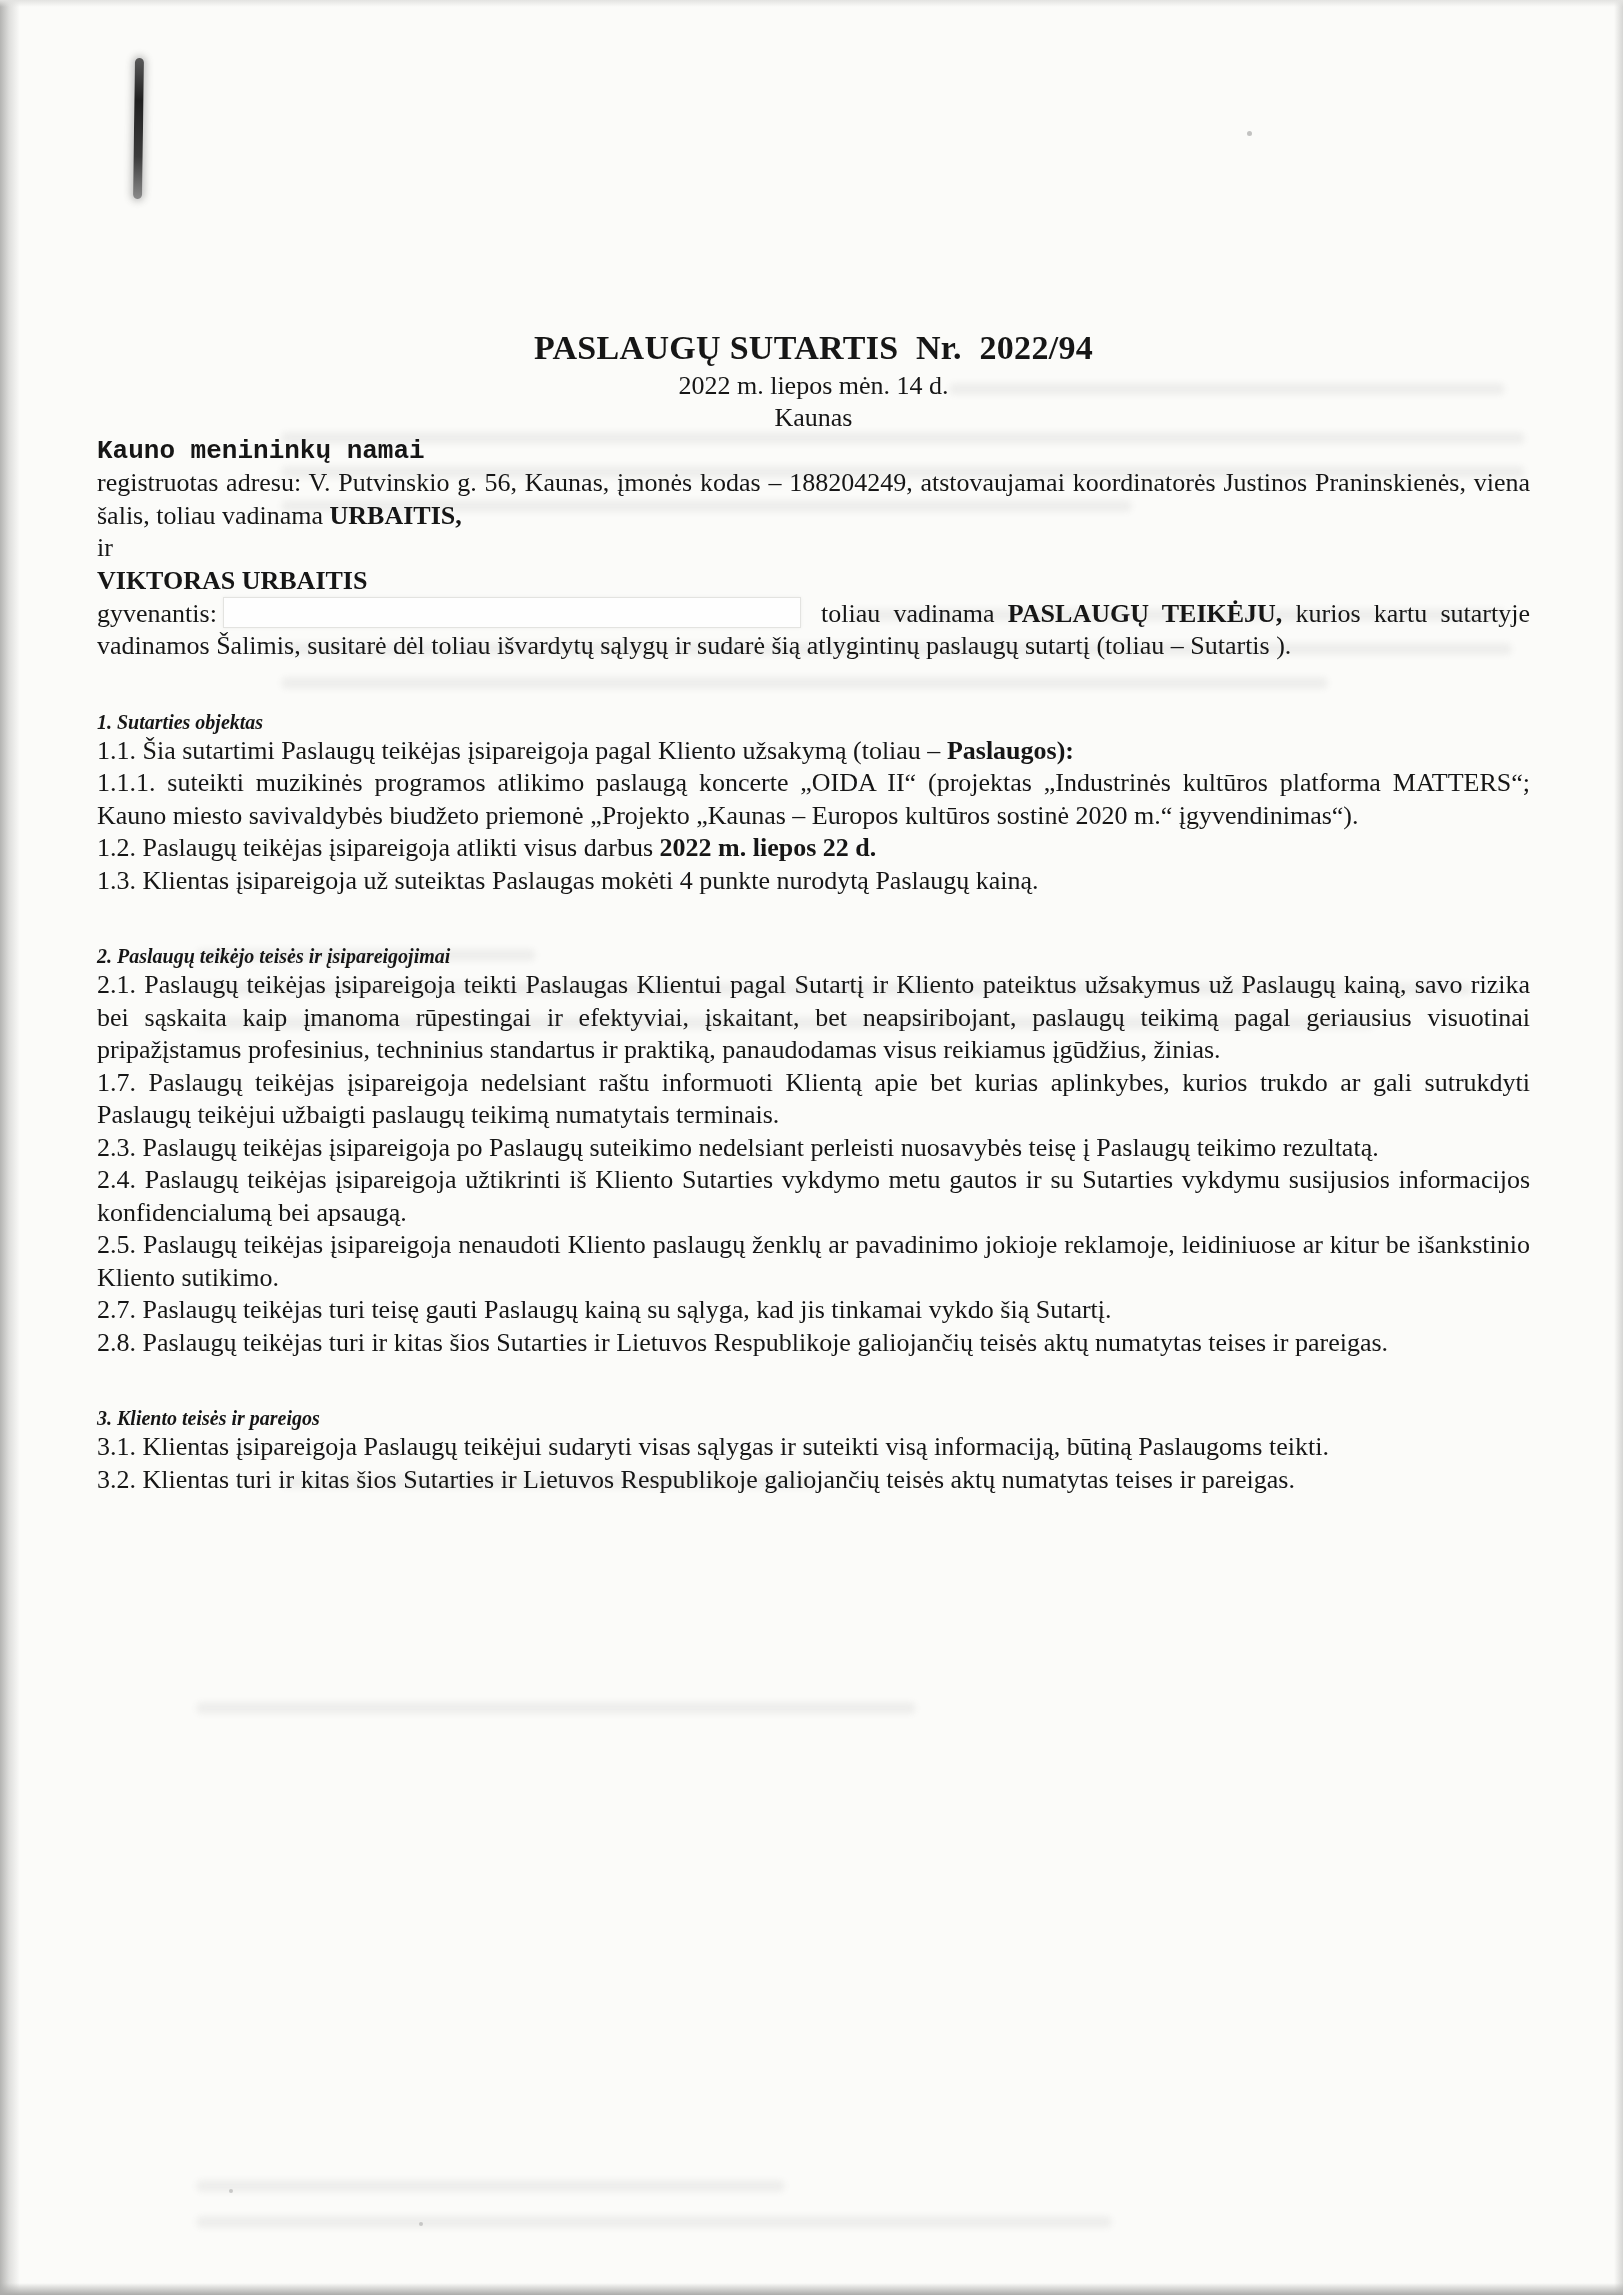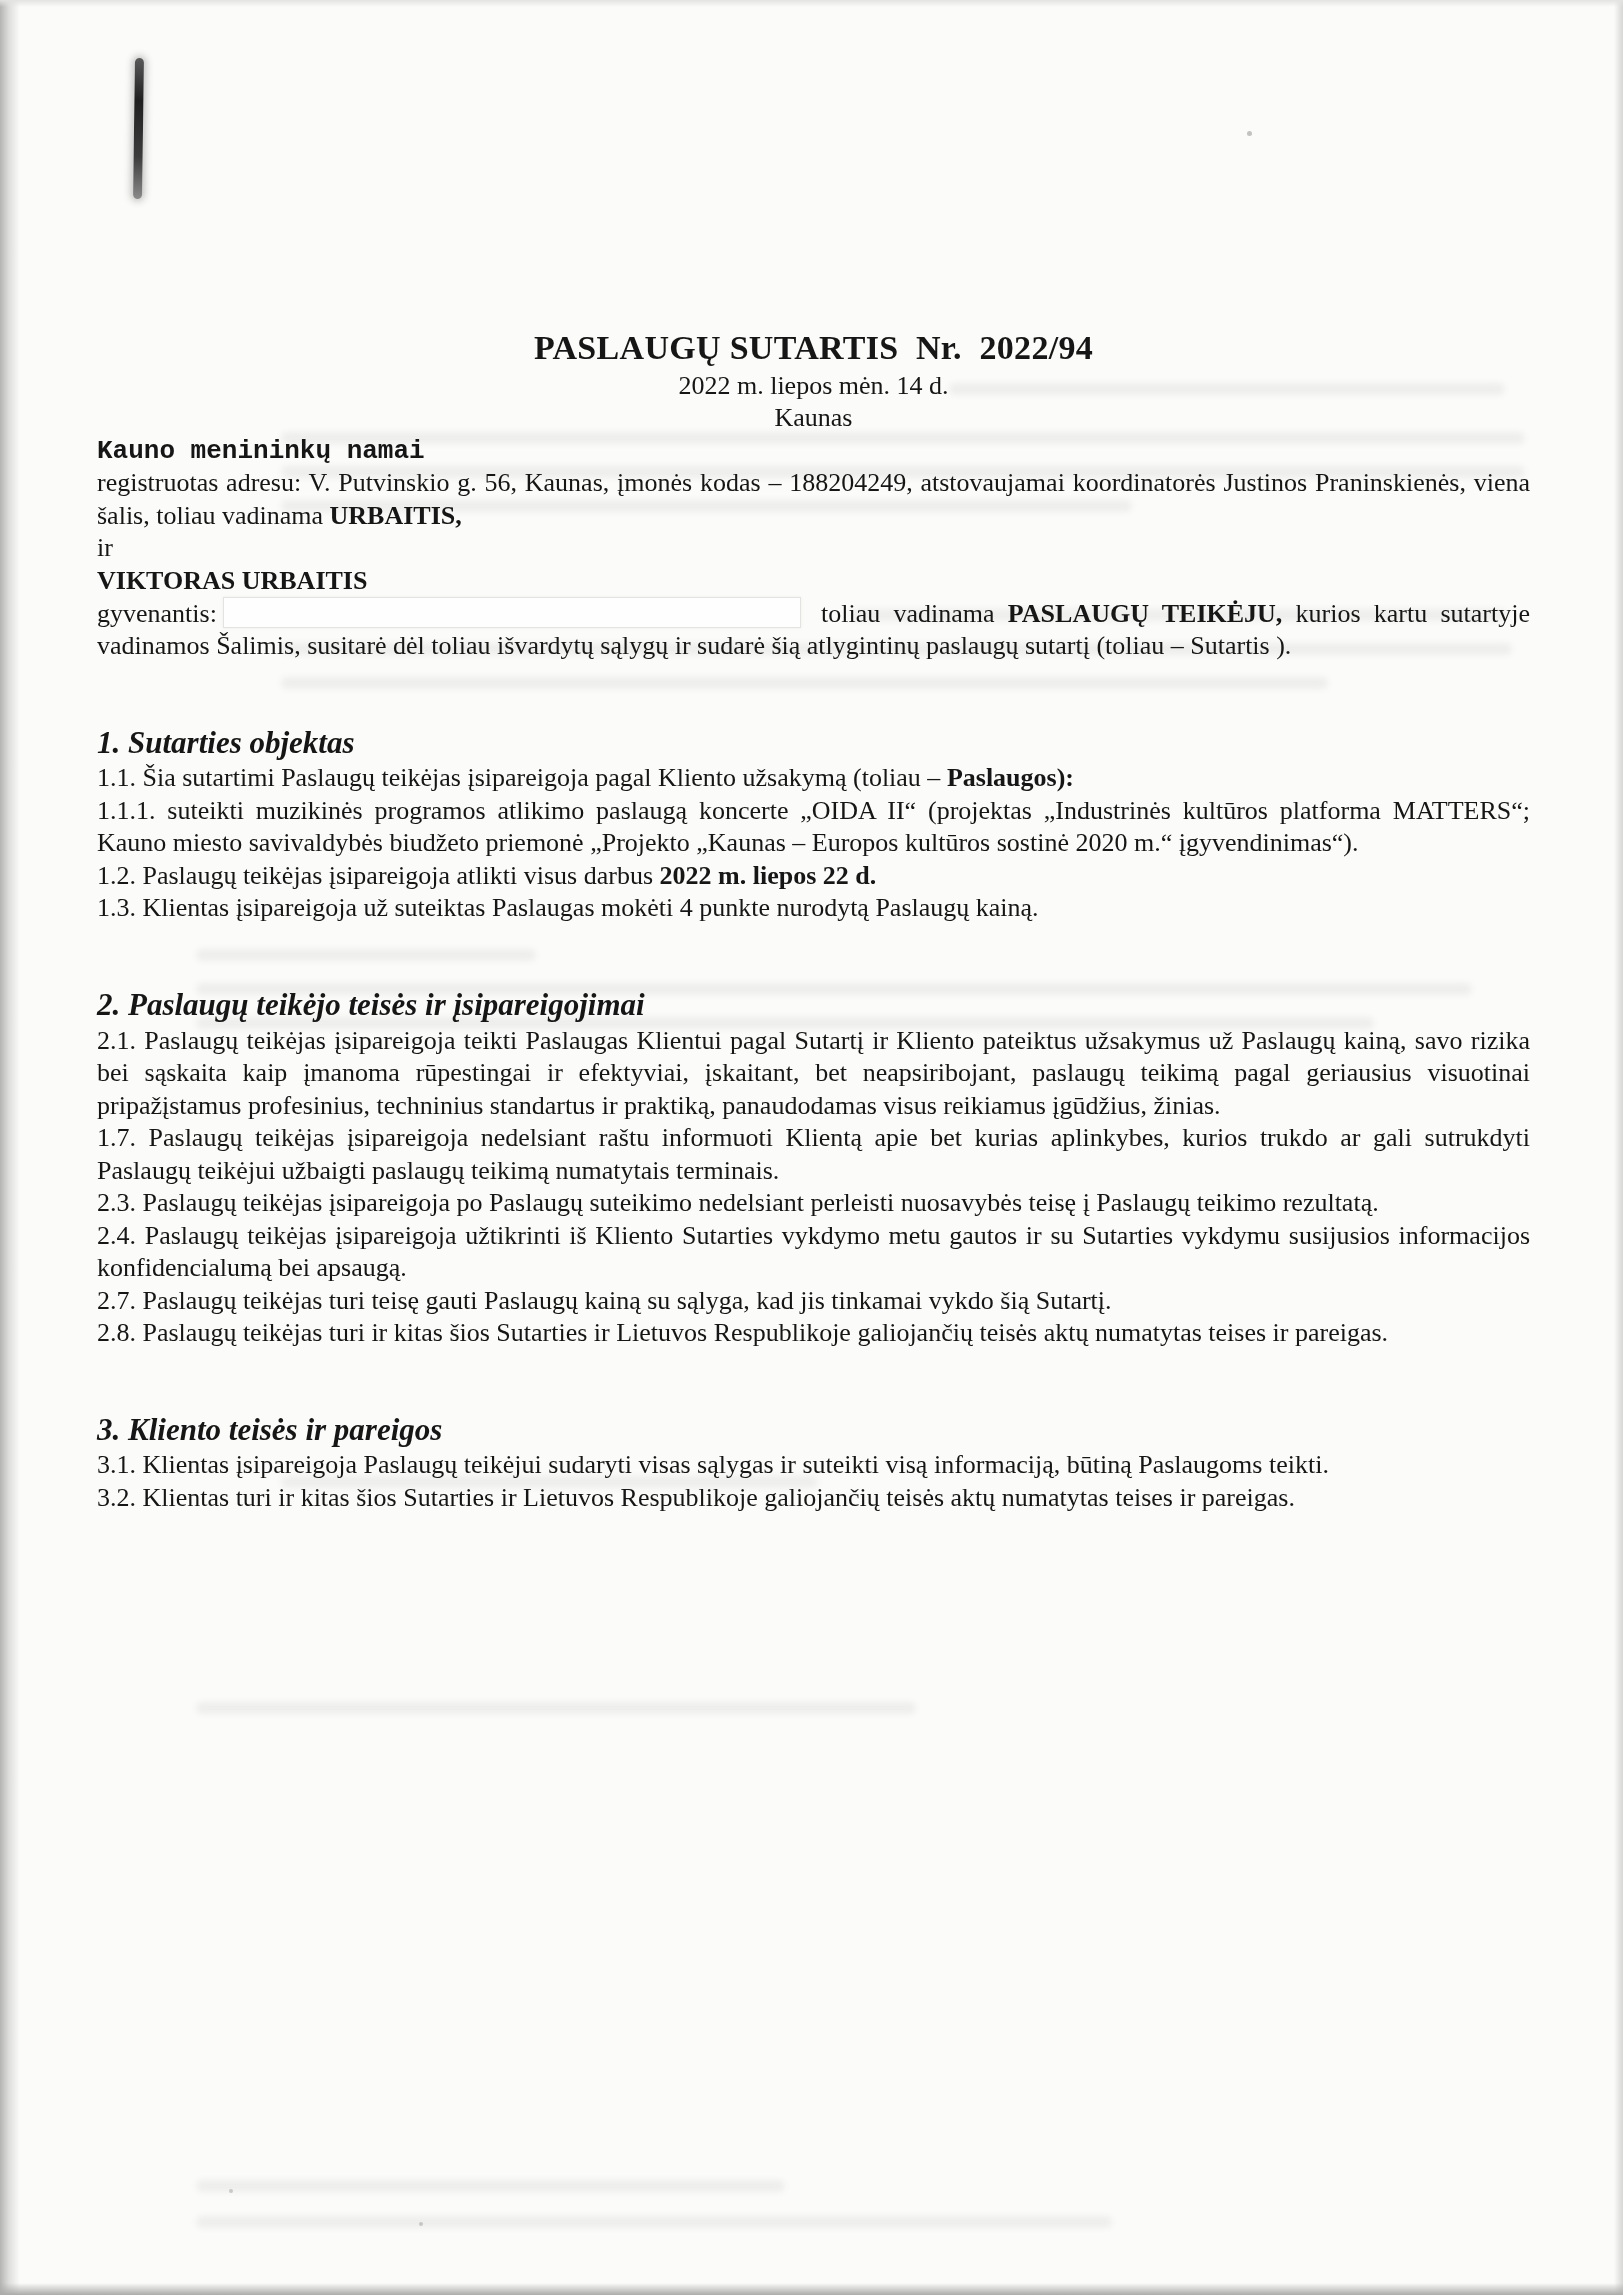--- a/index.html
+++ b/index.html
@@ -47,21 +47,21 @@
   .just   { text-align:justify; }
 
   h1.doc-title { font-size:34px; font-weight:bold; text-align:center; margin:0; white-space:pre-wrap; letter-spacing:0.3px; }
   .date  { margin-top:56px; }
   .city  { margin-top:56px; }
   .party-name { margin-top:95px; font-weight:bold;font-family:Liberation Mono, monospace; }
   .party-body { margin:0; }
   .conj { margin-top:62px; }
   .provider-name { margin-top:62px; font-weight:bold; }
 
-  .sec-heading { font-size:31px; font-style:italic; font-weight:bold; margin:61px 0 0; line-height:1.25; }
+  .sec-heading { font-size:20px; font-style:italic; font-weight:bold; margin:47px 0 0; line-height:1.25; }
   .para { margin:0; text-align:justify; }
 
   .redaction {
     display:inline-block; width:576px; height:29px; vertical-align:-6.5px;
     background:#fefefe; border:0.7px solid #e3e3e0;
     box-shadow:0 0 3.3px rgba(0,0,0,.06); margin:0 6.5px;
   }
 </style>
 </head>
 <body>
@@ -109,20 +109,21 @@
       <h2 class="sec-heading">1. Sutarties objektas</h2>
       <p class="para"><span>1.1. Šia sutartimi Paslaugų teikėjas įsipareigoja pagal Kliento užsakymą (toliau – </span><strong>Paslaugos):</strong></p>
       <p class="para"><span>1.1.1. suteikti muzikinės programos atlikimo paslaugą koncerte „OIDA II“ (projektas „Industrinės kultūros platforma MATTERS“; Kauno miesto savivaldybės biudžeto priemonė „Projekto „Kaunas – Europos kultūros sostinė 2020 m.“ įgyvendinimas“).</span></p>
       <p class="para"><span>1.2. Paslaugų teikėjas įsipareigoja atlikti visus darbus </span><strong>2022 m. liepos 22 d.</strong></p>
       <p class="para"><span>1.3. Klientas įsipareigoja už suteiktas Paslaugas mokėti 4 punkte nurodytą Paslaugų kainą.</span></p>
       <h2 class="sec-heading">2. Paslaugų teikėjo teisės ir įsipareigojimai</h2>
       <p class="para"><span>2.1. Paslaugų teikėjas įsipareigoja teikti Paslaugas Klientui pagal Sutartį ir Kliento pateiktus užsakymus už Paslaugų kainą, savo rizika bei sąskaita kaip įmanoma rūpestingai ir efektyviai, įskaitant, bet neapsiribojant, paslaugų teikimą pagal geriausius visuotinai pripažįstamus profesinius, techninius standartus ir praktiką, panaudodamas visus reikiamus įgūdžius, žinias.</span></p>
       <p class="para"><span>1.7. Paslaugų teikėjas įsipareigoja nedelsiant raštu informuoti Klientą apie bet kurias aplinkybes, kurios trukdo ar gali sutrukdyti Paslaugų teikėjui užbaigti paslaugų teikimą numatytais terminais.</span></p>
       <p class="para"><span>2.3. Paslaugų teikėjas įsipareigoja po Paslaugų suteikimo nedelsiant perleisti nuosavybės teisę į Paslaugų teikimo rezultatą.</span></p>
       <p class="para"><span>2.4. Paslaugų teikėjas įsipareigoja užtikrinti iš Kliento Sutarties vykdymo metu gautos ir su Sutarties vykdymu susijusios informacijos konfidencialumą bei apsaugą.</span></p>
+      <p class="para"><span>2.5. Paslaugų teikėjas įsipareigoja nenaudoti Kliento paslaugų ženklų ar pavadinimo jokioje reklamoje, leidiniuose ar kitur be išankstinio Kliento sutikimo.</span></p>
       <p class="para"><span>2.7. Paslaugų teikėjas turi teisę gauti Paslaugų kainą su sąlyga, kad jis tinkamai vykdo šią Sutartį.</span></p>
       <p class="para"><span>2.8. Paslaugų teikėjas turi ir kitas šios Sutarties ir Lietuvos Respublikoje galiojančių teisės aktų numatytas teises ir pareigas.</span></p>
       <h2 class="sec-heading">3. Kliento teisės ir pareigos</h2>
       <p class="para"><span>3.1. Klientas įsipareigoja Paslaugų teikėjui sudaryti visas sąlygas ir suteikti visą informaciją, būtiną Paslaugoms teikti.</span></p>
       <p class="para"><span>3.2. Klientas turi ir kitas šios Sutarties ir Lietuvos Respublikoje galiojančių teisės aktų numatytas teises ir pareigas.</span></p>
     </div>
 
 </div>
 
 <div class="edge-left"></div>

